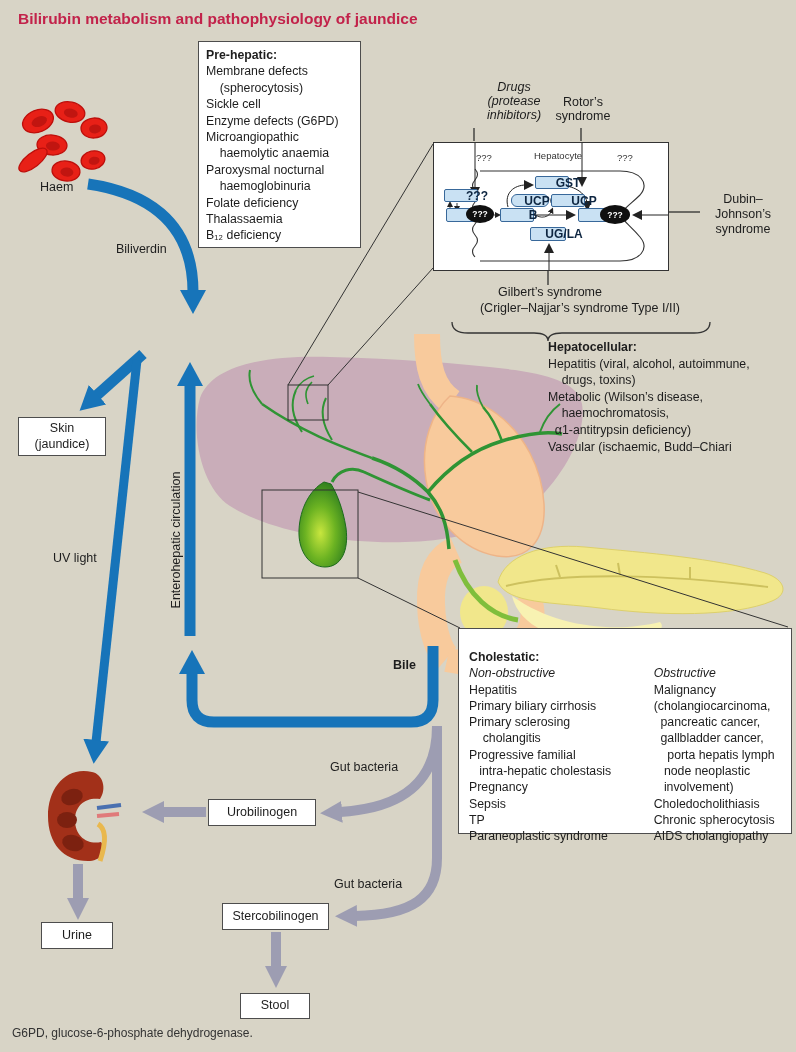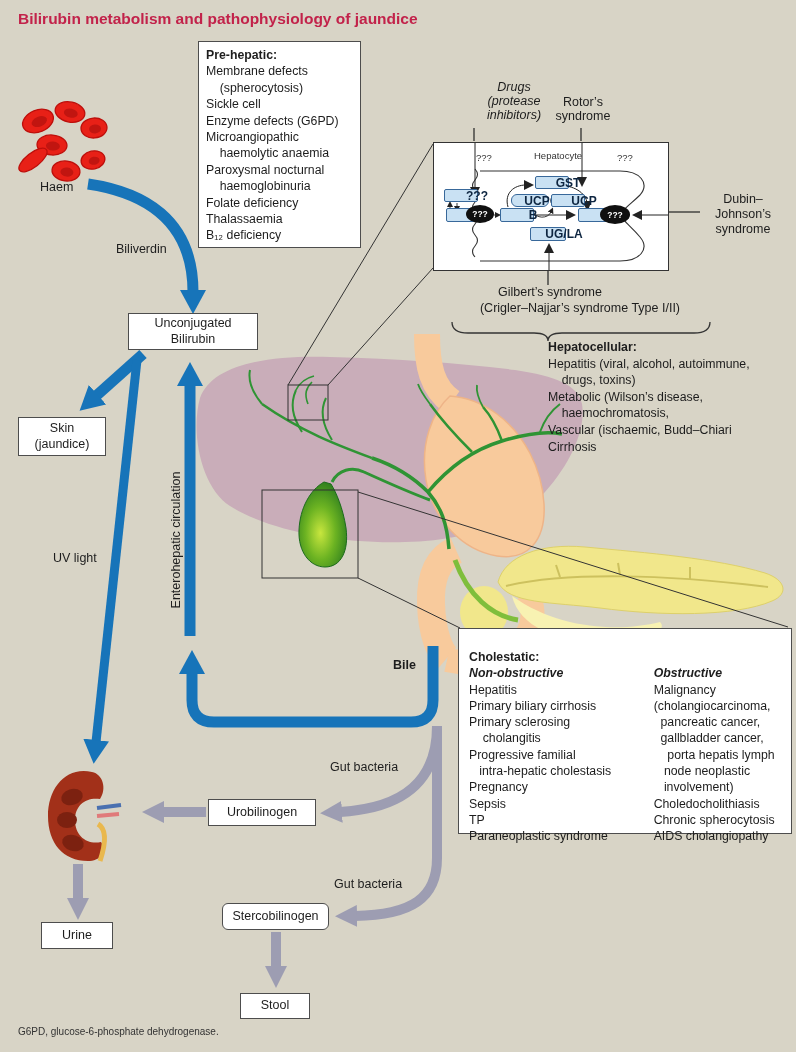--- a/index.html
+++ b/index.html
@@ -10,28 +10,28 @@
   .panel{position:absolute;background:#fff;border:1px solid #4d4d4d;padding:5px 7px;font-size:12.3px;line-height:16.4px;color:#1d1d1d;box-sizing:border-box;}
   .panel .ttl{font-weight:bold;}
   .ln{white-space:pre;}
   .lbl{position:absolute;font-size:12.5px;color:#1d1d1d;white-space:nowrap;}
   .lbl.center{text-align:center;}
   .lbl.bold{font-weight:bold;text-align:right;}
   .box{position:absolute;background:#fff;border:1px solid #4d4d4d;display:flex;flex-direction:column;align-items:center;justify-content:center;font-size:12.5px;line-height:15.5px;color:#1d1d1d;text-align:center;box-sizing:border-box;}
   .freetext{position:absolute;font-size:12.3px;line-height:16.6px;color:#1d1d1d;}
   .freetext .ttl{font-weight:bold;}
   .cols{display:flex;gap:12px;}
-  .col .hdr{font-weight:bold;font-style:italic;}
+  .col .hdr{font-weight:normal;font-style:italic;}
   .rot{transform:rotate(-90deg);}
   #inset{position:absolute;left:433px;top:142px;width:234px;height:127px;background:#fff;border:1px solid #333;}
   #inset svg{position:absolute;left:0;top:0;}
   .chip{position:absolute;background:#c9e1f3;border:1px solid #38689a;color:#0d2540;font-size:12px;font-weight:bold;display:flex;align-items:center;justify-content:center;border-radius:2px;box-sizing:border-box;white-space:nowrap;padding-left:32px;}
   .oval{position:absolute;background:#101010;color:#fff;font-size:8.5px;font-weight:bold;border-radius:50%;display:flex;align-items:center;justify-content:center;}
   .tinylbl{position:absolute;font-size:9.5px;color:#333;white-space:nowrap;}
-  .footer{position:absolute;left:18px;top:1026px;font-size:10px;color:#333;}
+  .footer{position:absolute;left:12px;top:1026px;font-size:12px;color:#333;}
 </style>
 </head>
 <body>
 
 <div id="canvas">
 
   <svg id="mainsvg" width="796" height="1052" viewBox="0 0 796 1052">
     <defs>
       <marker id="mB" markerUnits="userSpaceOnUse" markerWidth="28" markerHeight="26" refX="2" refY="13" orient="auto">
         <path d="M0,0 L24,13 L0,26 Z" fill="#1774b9"></path>
@@ -255,35 +255,31 @@
     <div class="chip" style="left:96px;top:84px;width:36px;height:14px;">UG/LA</div>
   </div>
 
   <div class="freetext" style="left:548px;top:339px;width:246px;">
     <div class="ttl">Hepatocellular:</div>
     <div>
         <div class="ln">Hepatitis (viral, alcohol, autoimmune,</div>
         <div class="ln">    drugs, toxins)</div>
         <div class="ln">Metabolic (Wilson’s disease,</div>
         <div class="ln">    haemochromatosis,</div>
+        <div class="ln">  α1-antitrypsin deficiency)</div>
         <div class="ln">Vascular (ischaemic, Budd–Chiari</div>
-        <div class="ln">Cirrhosis</div>
       </div>
   </div>
 
-  <div class="box" style="left:128px;top:313px;width:130px;height:37px;">
-      <div class="ln">Unconjugated</div>
-      <div class="ln">Bilirubin</div>
-    </div>
   <div class="box" style="left:18px;top:417px;width:88px;height:39px;">
       <div class="ln">Skin</div>
       <div class="ln">(jaundice)</div>
     </div>
   <div class="box" style="left:208px;top:799px;width:108px;height:27px;">Urobilinogen</div>
-  <div class="box" style="left:222px;top:903px;width:107px;height:27px;border-radius:6px;">Stercobilinogen</div>
+  <div class="box" style="left:222px;top:903px;width:107px;height:27px;">Stercobilinogen</div>
   <div class="box" style="left:41px;top:922px;width:72px;height:27px;">Urine</div>
   <div class="box" style="left:240px;top:993px;width:70px;height:26px;">Stool</div>
 
   <div class="lbl" style="left:53px;top:551px;">UV light</div>
   <div class="lbl rot center" style="left:76px;top:533px;width:200px;">Enterohepatic circulation</div>
   <div class="lbl bold" style="left:393px;top:658px;">Bile</div>
   <div class="lbl" style="left:330px;top:760px;">Gut bacteria</div>
   <div class="lbl" style="left:334px;top:877px;">Gut bacteria</div>
 
   <div class="panel" style="left:458px;top:628px;width:334px;height:206px;padding:20px 10px;line-height:16.3px;">

